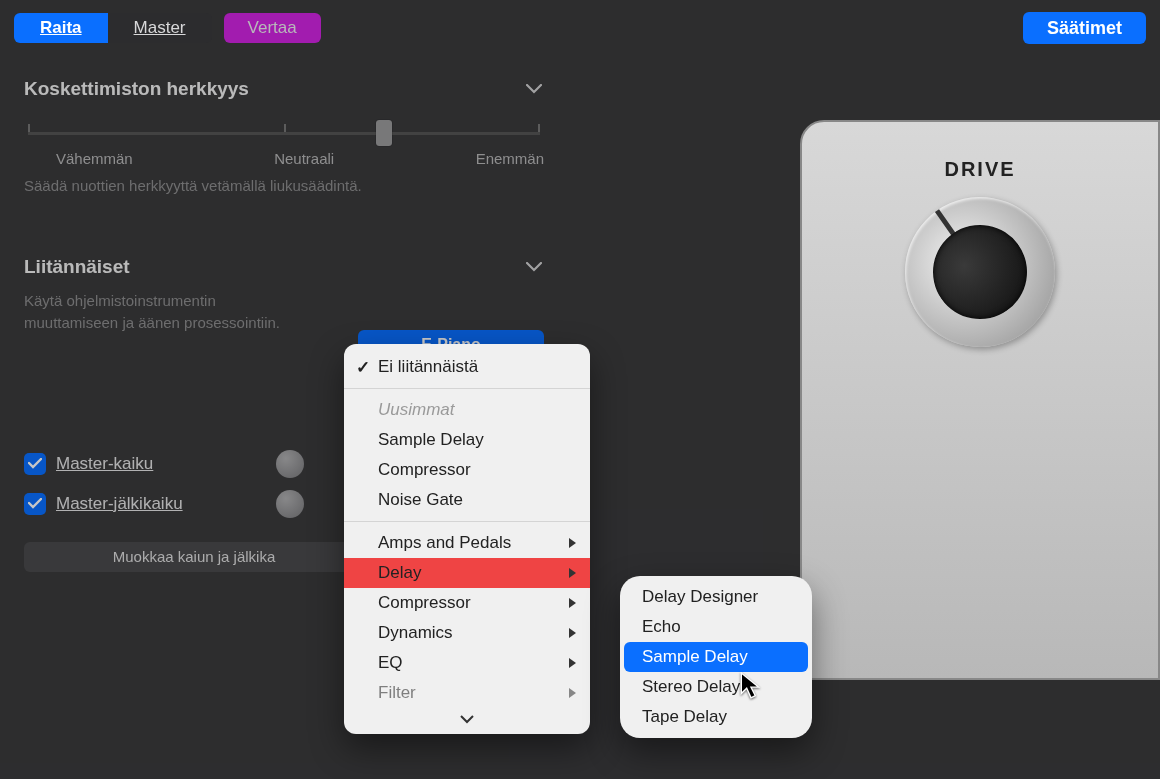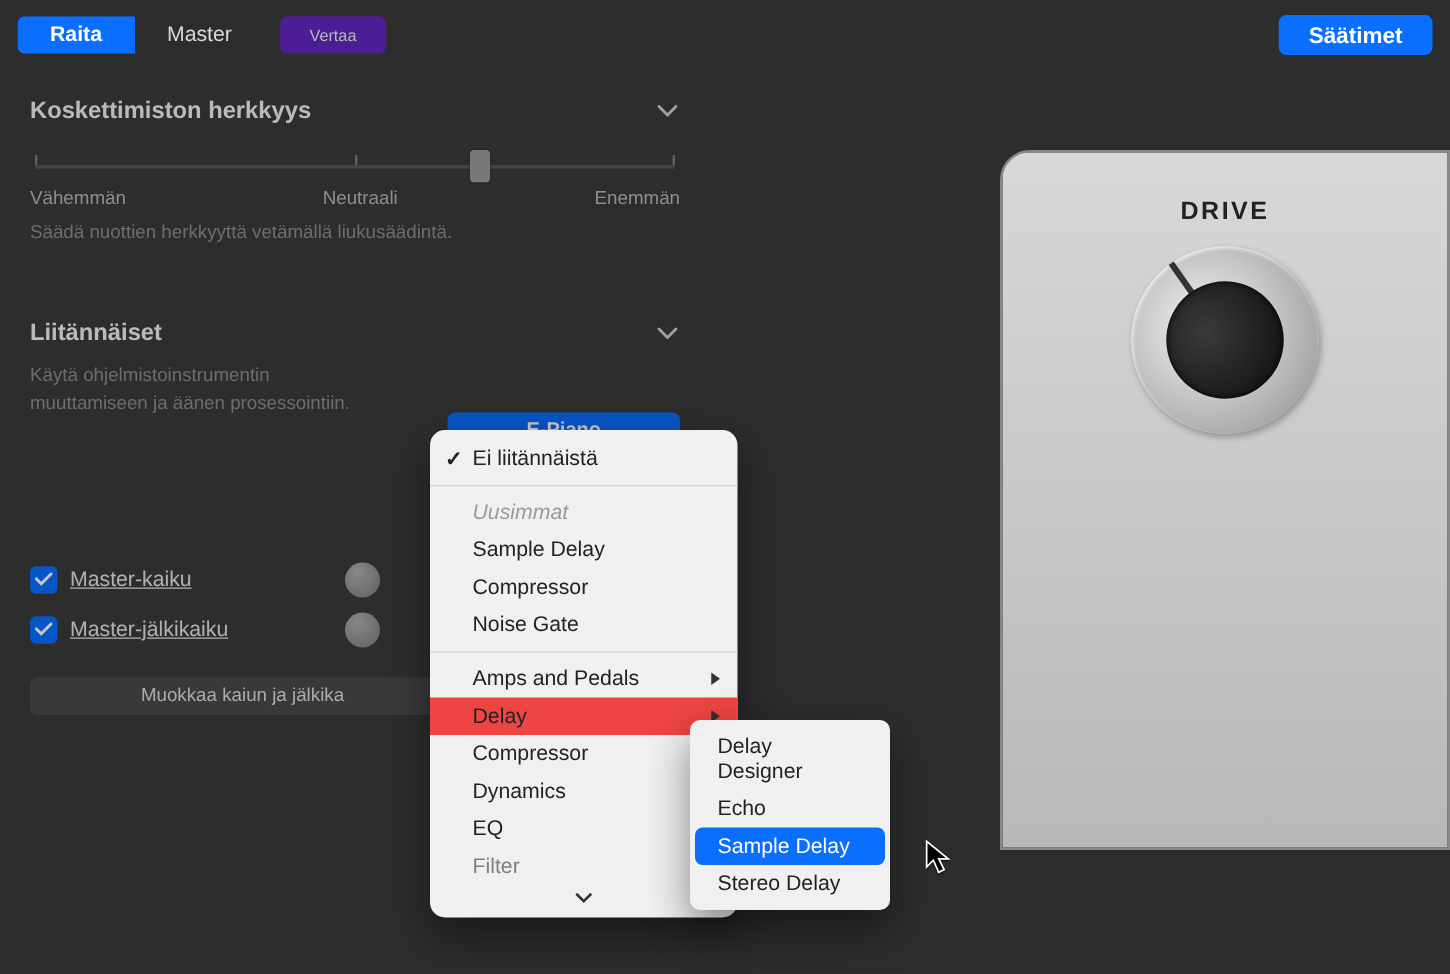--- a/index.html
+++ b/index.html
@@ -1,38 +1,38 @@
 <!DOCTYPE html>
 <html><head>
 <meta charset="utf-8">
 <style>
 * { margin: 0; padding: 0; box-sizing: border-box; font-family: -apple-system, "Helvetica Neue", Arial, sans-serif; }
 body { width: 1160px; height: 779px; background: #3a3a3c; color: #e5e5e6; overflow: hidden; position: relative; }
 
 
 .topbar { height: 56px; display: flex; align-items: center; padding: 0 14px; gap: 12px; }
 .seg { display: flex; background: #2c2c2e; border-radius: 6px; overflow: hidden; height: 30px; }
-.seg-btn { border: none; background: transparent; color: #d8d8d9; font-size: 17px; padding: 0 26px; cursor: pointer; }
+.seg-btn { border: none; background: transparent; color: #d8d8d9; font-size: 17px; padding: 0 26px; cursor: pointer; text-decoration: underline; }
 .seg-btn.active { background: #0a6fff; color: #fff; font-weight: 600; }
-.pill { background: #4c1d95; border: none; color: #b8b8ba; font-size: 13px; height: 30px; padding: 0 24px; border-radius: 6px; cursor: pointer; }
+.pill { background: #a21caf; border: none; color: #b8b8ba; font-size: 17px; height: 30px; padding: 0 24px; border-radius: 6px; cursor: pointer; }
 .top-right { margin-left: auto; }
 .primary-btn { background: #0a6fff; color: #fff; border: none; font-size: 18px; font-weight: 600; height: 32px; padding: 0 24px; border-radius: 6px; cursor: pointer; }
 
 
 .panel { position: absolute; left: 0; top: 56px; width: 568px; padding: 10px 24px 20px 24px; }
 .sect-head { display: flex; align-items: center; justify-content: space-between; padding: 12px 0 8px 0; }
 .sect-title { font-size: 19px; font-weight: 600; color: #efefef; }
 .chev { width: 20px; height: 20px; display: flex; align-items: center; justify-content: center; cursor: pointer; }
 .chev svg { width: 16px; height: 10px; }
 .slider-wrap { padding: 6px 0 0 0; }
 .slider-track { position: relative; height: 28px; margin: 4px 4px 2px 4px; }
 .slider-line { position: absolute; left: 0; right: 0; top: 14px; height: 3px; background: #555; }
 .tick { position: absolute; top: 6px; width: 2px; height: 8px; background: #777; }
 .thumb { position: absolute; top: 2px; width: 16px; height: 26px; background: #9a9a9c; border-radius: 3px; box-shadow: 0 0 1px #000; }
-.slider-labels { display: flex; justify-content: space-between; font-size: 15px; color: #b6b6b7; padding: 2px 0; }
+.slider-labels { display: flex; justify-content: space-between; font-size: 15px; color: #b6b6b7; padding: 2px 0; margin-left: 32px; }
 .help { font-size: 15px; color: #8c8c8d; padding: 8px 0 18px 0; }
 
 .plugin-desc { font-size: 15px; color: #8c8c8d; line-height: 1.45; max-width: 280px; padding-top: 4px; }
 .plugin-slot { position: absolute; right: 24px; top: 260px; width: 186px; height: 30px; background: #0a6fff; color: #fff; display: flex; align-items: center; justify-content: center; font-size: 16px; font-weight: 600; border-radius: 6px; }
 
 .check-row { display: flex; align-items: center; gap: 10px; padding: 6px 0; text-decoration: underline; }
 .check { width: 22px; height: 22px; border-radius: 5px; background: #0a6fff; display: flex; align-items: center; justify-content: center; }
 .check svg { width: 14px; height: 11px; }
 .check-label { font-size: 17px; color: #e2e2e3; }
 .mini-knob { width: 28px; height: 28px; border-radius: 50%; background: radial-gradient(circle at 35% 30%, #aeaeb0, #7b7b7e); margin-left: auto; margin-right: 240px; }
@@ -50,21 +50,21 @@
 .menu { position: absolute; left: 344px; top: 344px; width: 246px; background: #f0f0f0; border-radius: 12px; box-shadow: 0 14px 34px rgba(0,0,0,.45); padding: 8px 0 4px 0; backdrop-filter: blur(2px); }
 .menu-item { display:flex; align-items:center; padding: 5px 16px 5px 34px; font-size: 17px; color: #222; position: relative; cursor: default; }
 .menu-item.checked::before { content:"✓"; position:absolute; left:12px; font-weight:700; }
 .menu-item.disabled { color:#9a9a9a;font-style:italic; }
 .menu-item.has-sub::after { content:""; position:absolute; right:14px; top:50%; width:0; height:0; transform: translateY(-50%); border-top:5px solid transparent; border-bottom:5px solid transparent; border-left:7px solid #333; }
 .menu-item.hover { background: #ef4444; }
 .menu hr { border:none; border-top:1px solid #d4d4d4; margin: 6px 0; }
 .menu-scroll { text-align:center; padding: 2px 0; color:#333; }
 
 
-.submenu { position:absolute; left: 552px; top: 576px; width: 160px; background:#f0f0f0; border-radius: 8px; box-shadow: 0 14px 34px rgba(0,0,0,.45); padding: 6px 0; }
+.submenu { position:absolute; left: 620px; top: 576px; width: 192px; background:#f0f0f0; border-radius: 20px; box-shadow: 0 14px 34px rgba(0,0,0,.45); padding: 6px 0; }
 .sub-item { padding: 5px 18px; font-size: 17px; color:#222; cursor: default; border-radius: 6px; margin: 0 4px; }
 .sub-item.selected { background:#0a6fff; color:#fff; }
 
 .cursor { position:absolute; left: 740px; top: 672px; width:22px; height:28px; }
 .cursor svg { width:100%; height:100%; filter: drop-shadow(0 1px 1px rgba(0,0,0,.6)); }
 
 
 .dim { position:absolute; inset:0; background: rgba(0,0,0,.22); pointer-events:none; }
 .topbar, .device, .menu, .submenu, .cursor { z-index: 5; position: absolute; }
 .topbar { position: relative; }
@@ -179,19 +179,20 @@
         <path d="M1 1 L7 7 L13 1" stroke="#333" stroke-width="2" fill="none"></path>
       </svg>
   </div>
 </div>
 
 <div class="submenu">
   <div class="sub-item">Delay Designer</div>
   <div class="sub-item">Echo</div>
   <div class="sub-item selected">Sample Delay</div>
   <div class="sub-item">Stereo Delay</div>
+  <div class="sub-item">Tape Delay</div>
 </div>
 
 <div class="cursor">
   <svg viewBox="0 0 20 26">
       <path d="M1 1 L1 20 L6 15 L10 24 L14 22 L10 14 L17 14 Z" fill="#000" stroke="#fff" stroke-width="1.3"></path>
     </svg>
 </div>
 
 </body></html>

